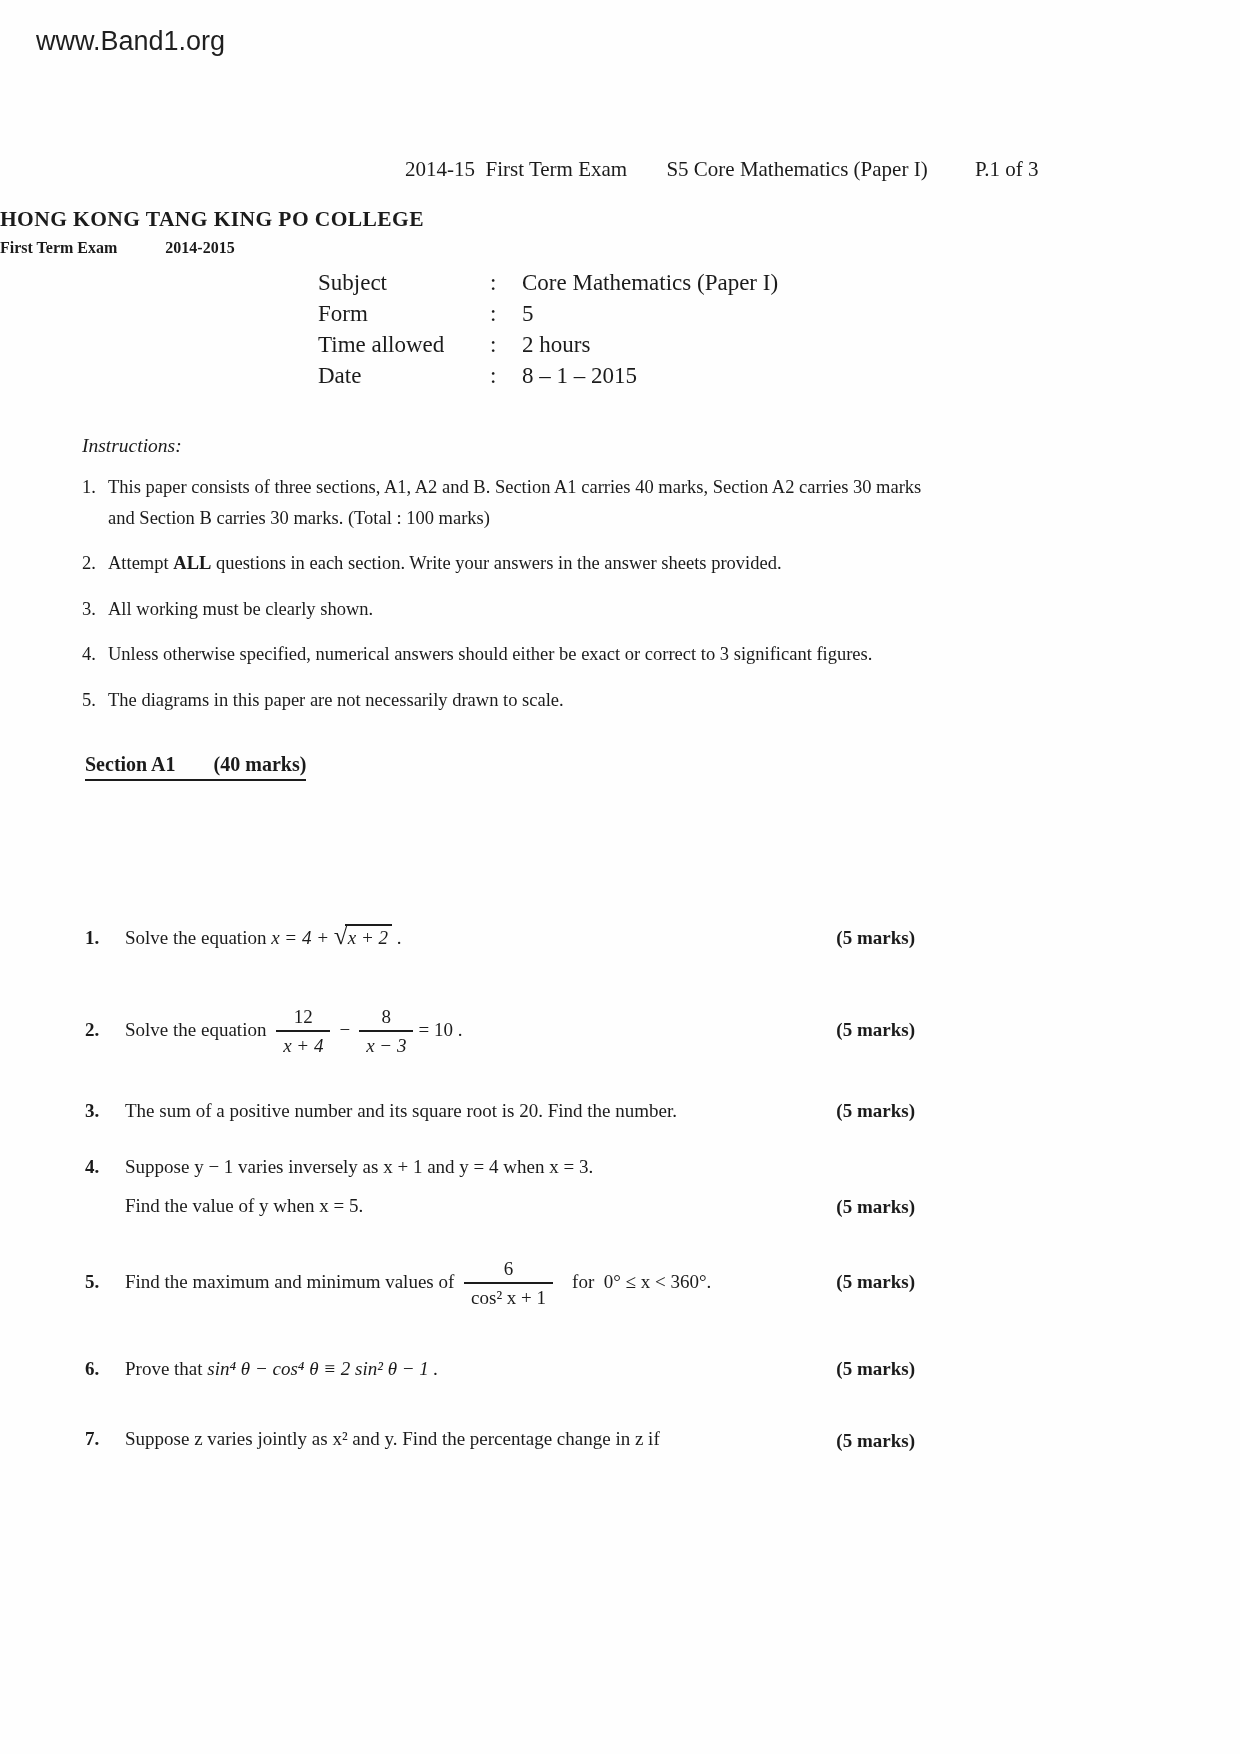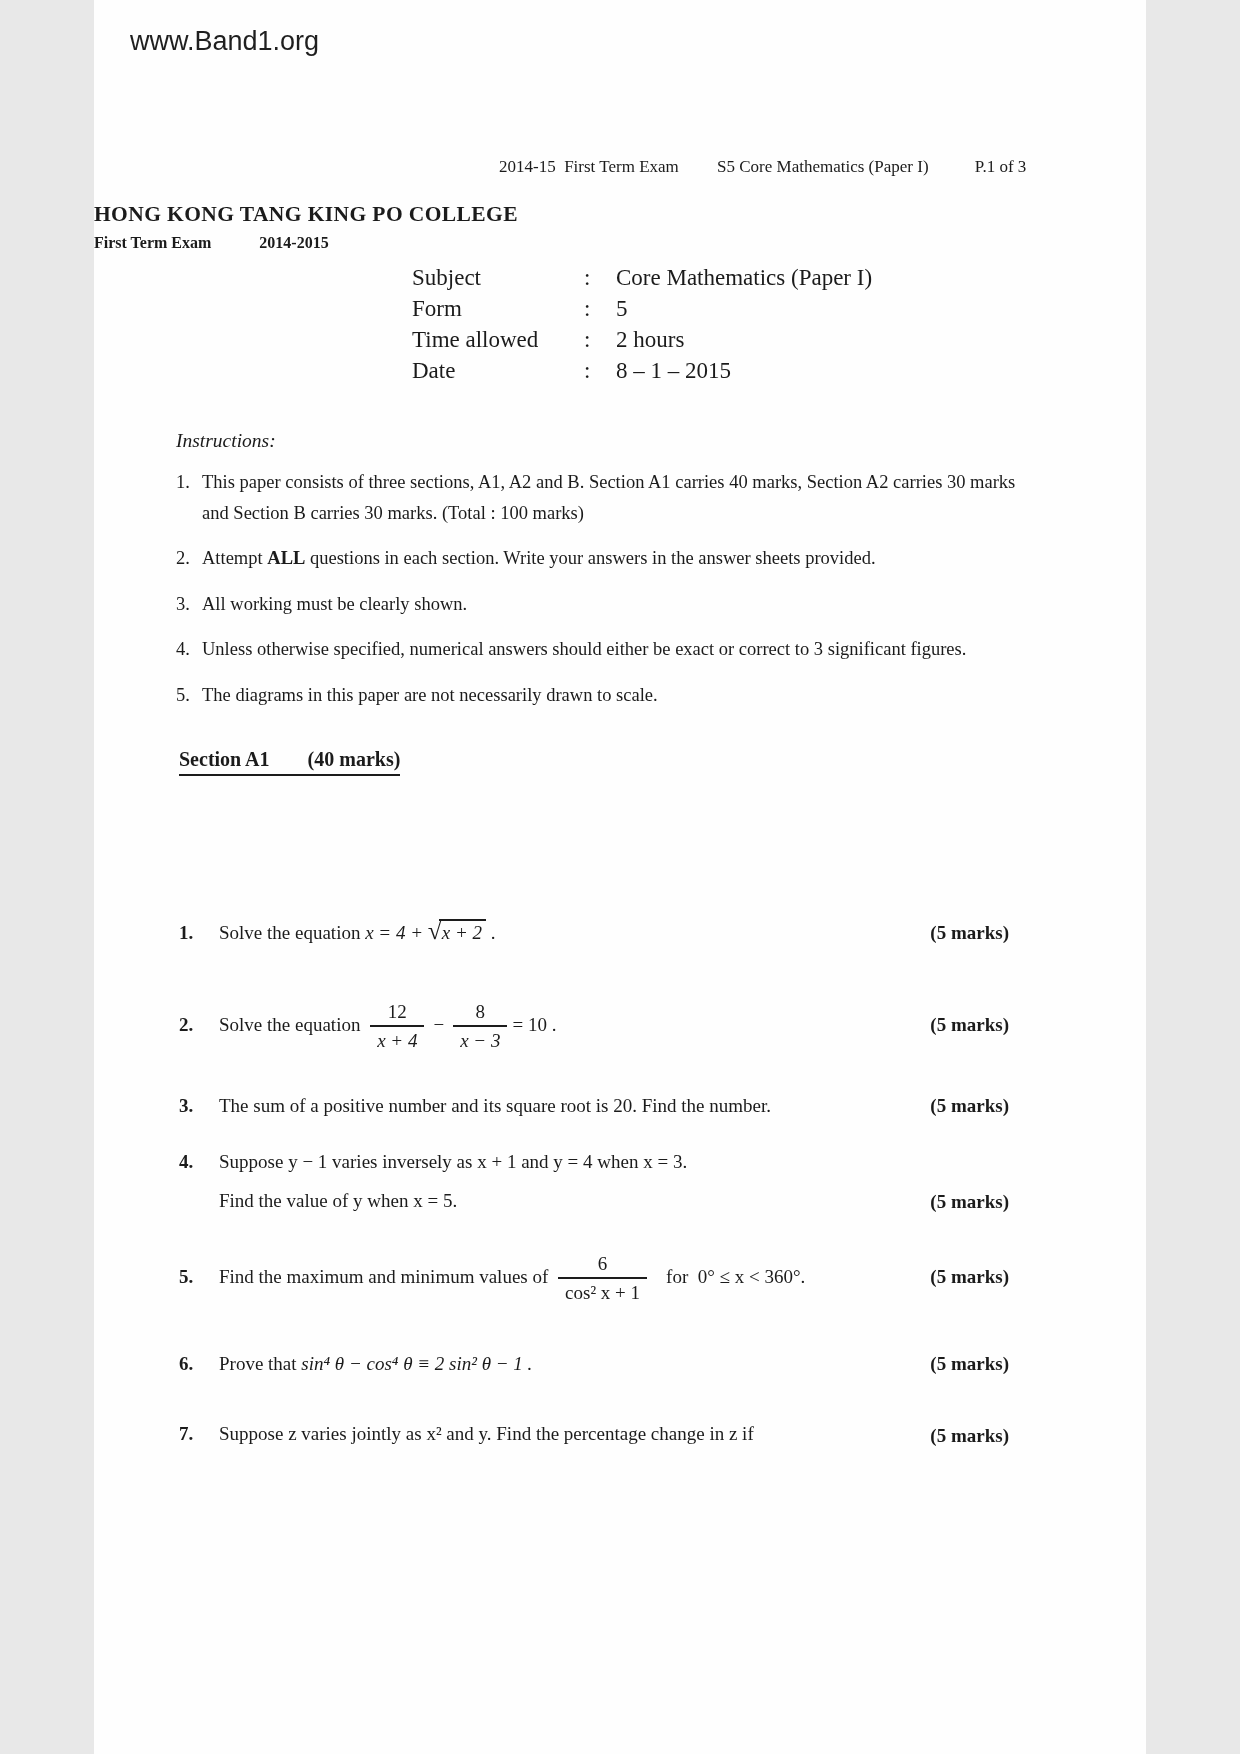--- a/index.html
+++ b/index.html
@@ -1,34 +1,34 @@
 <!DOCTYPE html>
 <html><head>
 <meta charset="utf-8">
 <style>
   html,body{margin:0;padding:0;background:#e8e8e8;}
   .page{
     position:relative;
-    width:1052px;height:1754px;
+    width:1240px;height:1754px;
     margin:0 auto;
     background:#fefefe;
     color:#1b1b1b;
     font-family:"Liberation Serif","DejaVu Serif",serif;
     overflow:hidden;
   }
   .watermark{
     padding-top:26px;
     margin-left:36px;
     font-family:"Liberation Sans","DejaVu Sans",sans-serif;
     font-size:27px;
     color:#1f1f1f;
   }
   .running-header{
     margin-top:100px;
-    font-size:17px;
+    font-size:21px;
     white-space:nowrap;
   }
   .rh-exam{margin-left:405px;}
   .rh-subject{margin-left:34px;}
   .rh-page{margin-left:42px;}
   .title-block{
     margin-top:25px;
     width:1076px;
   }
   .school{

